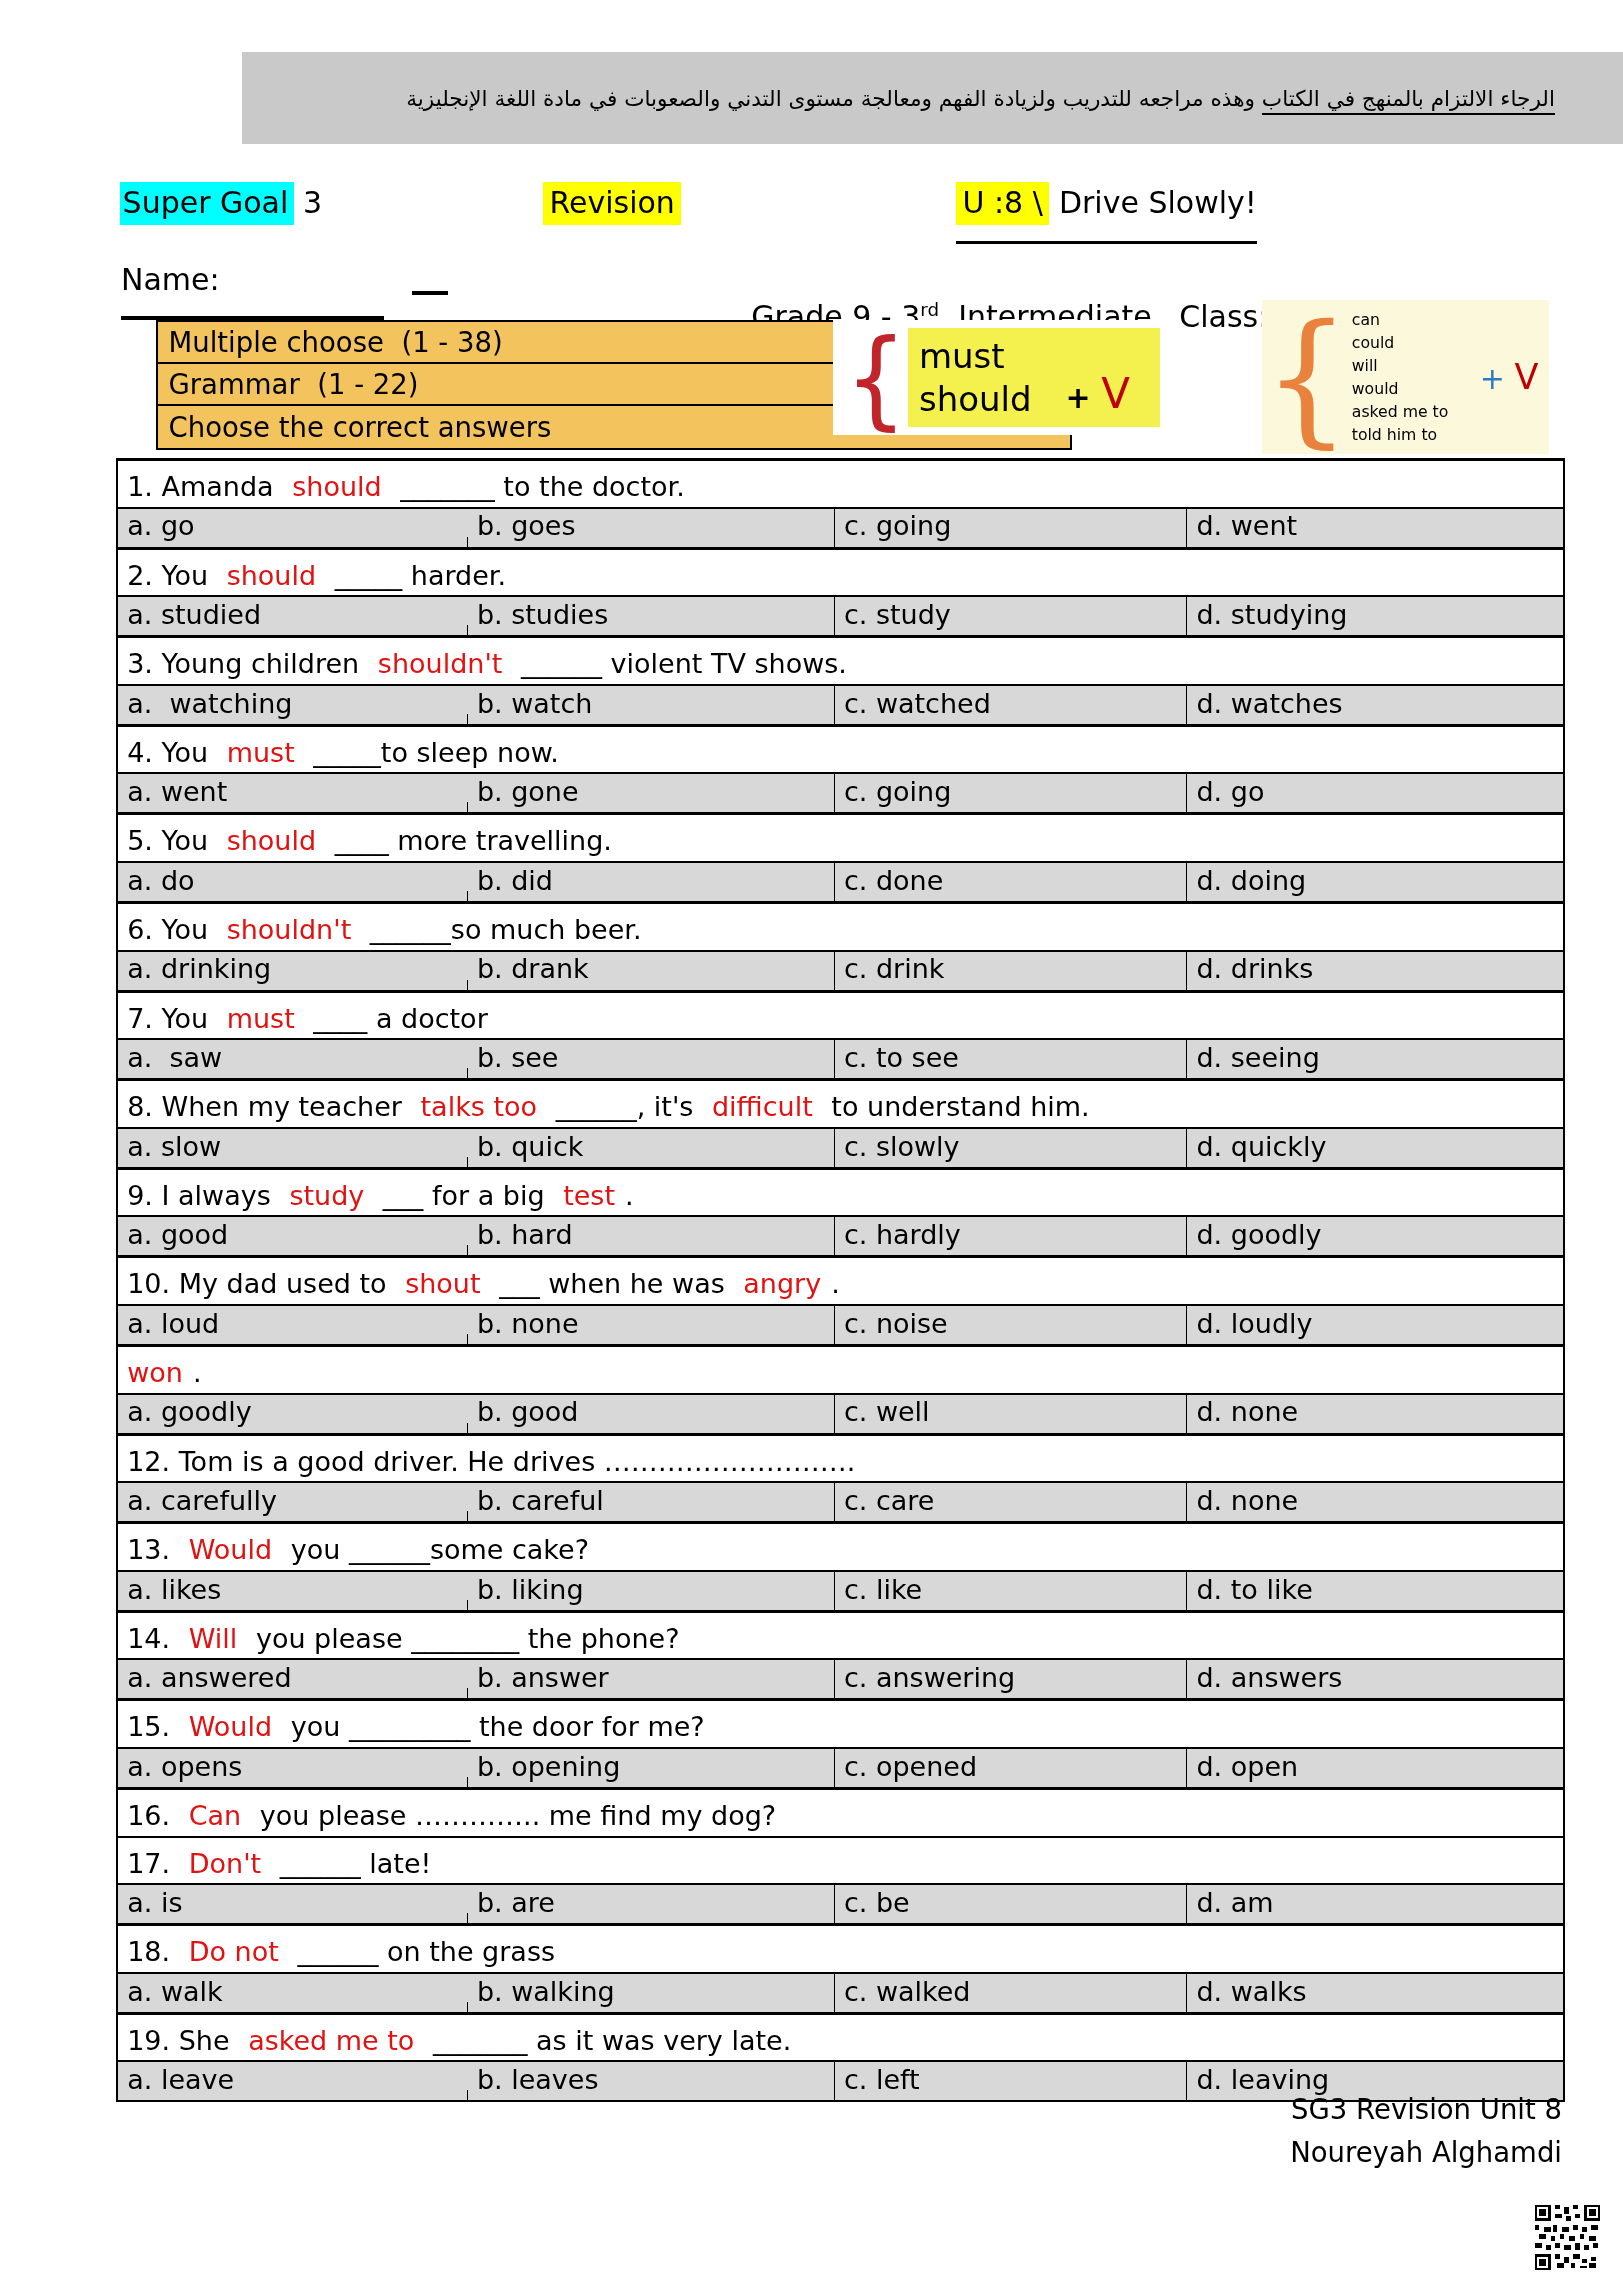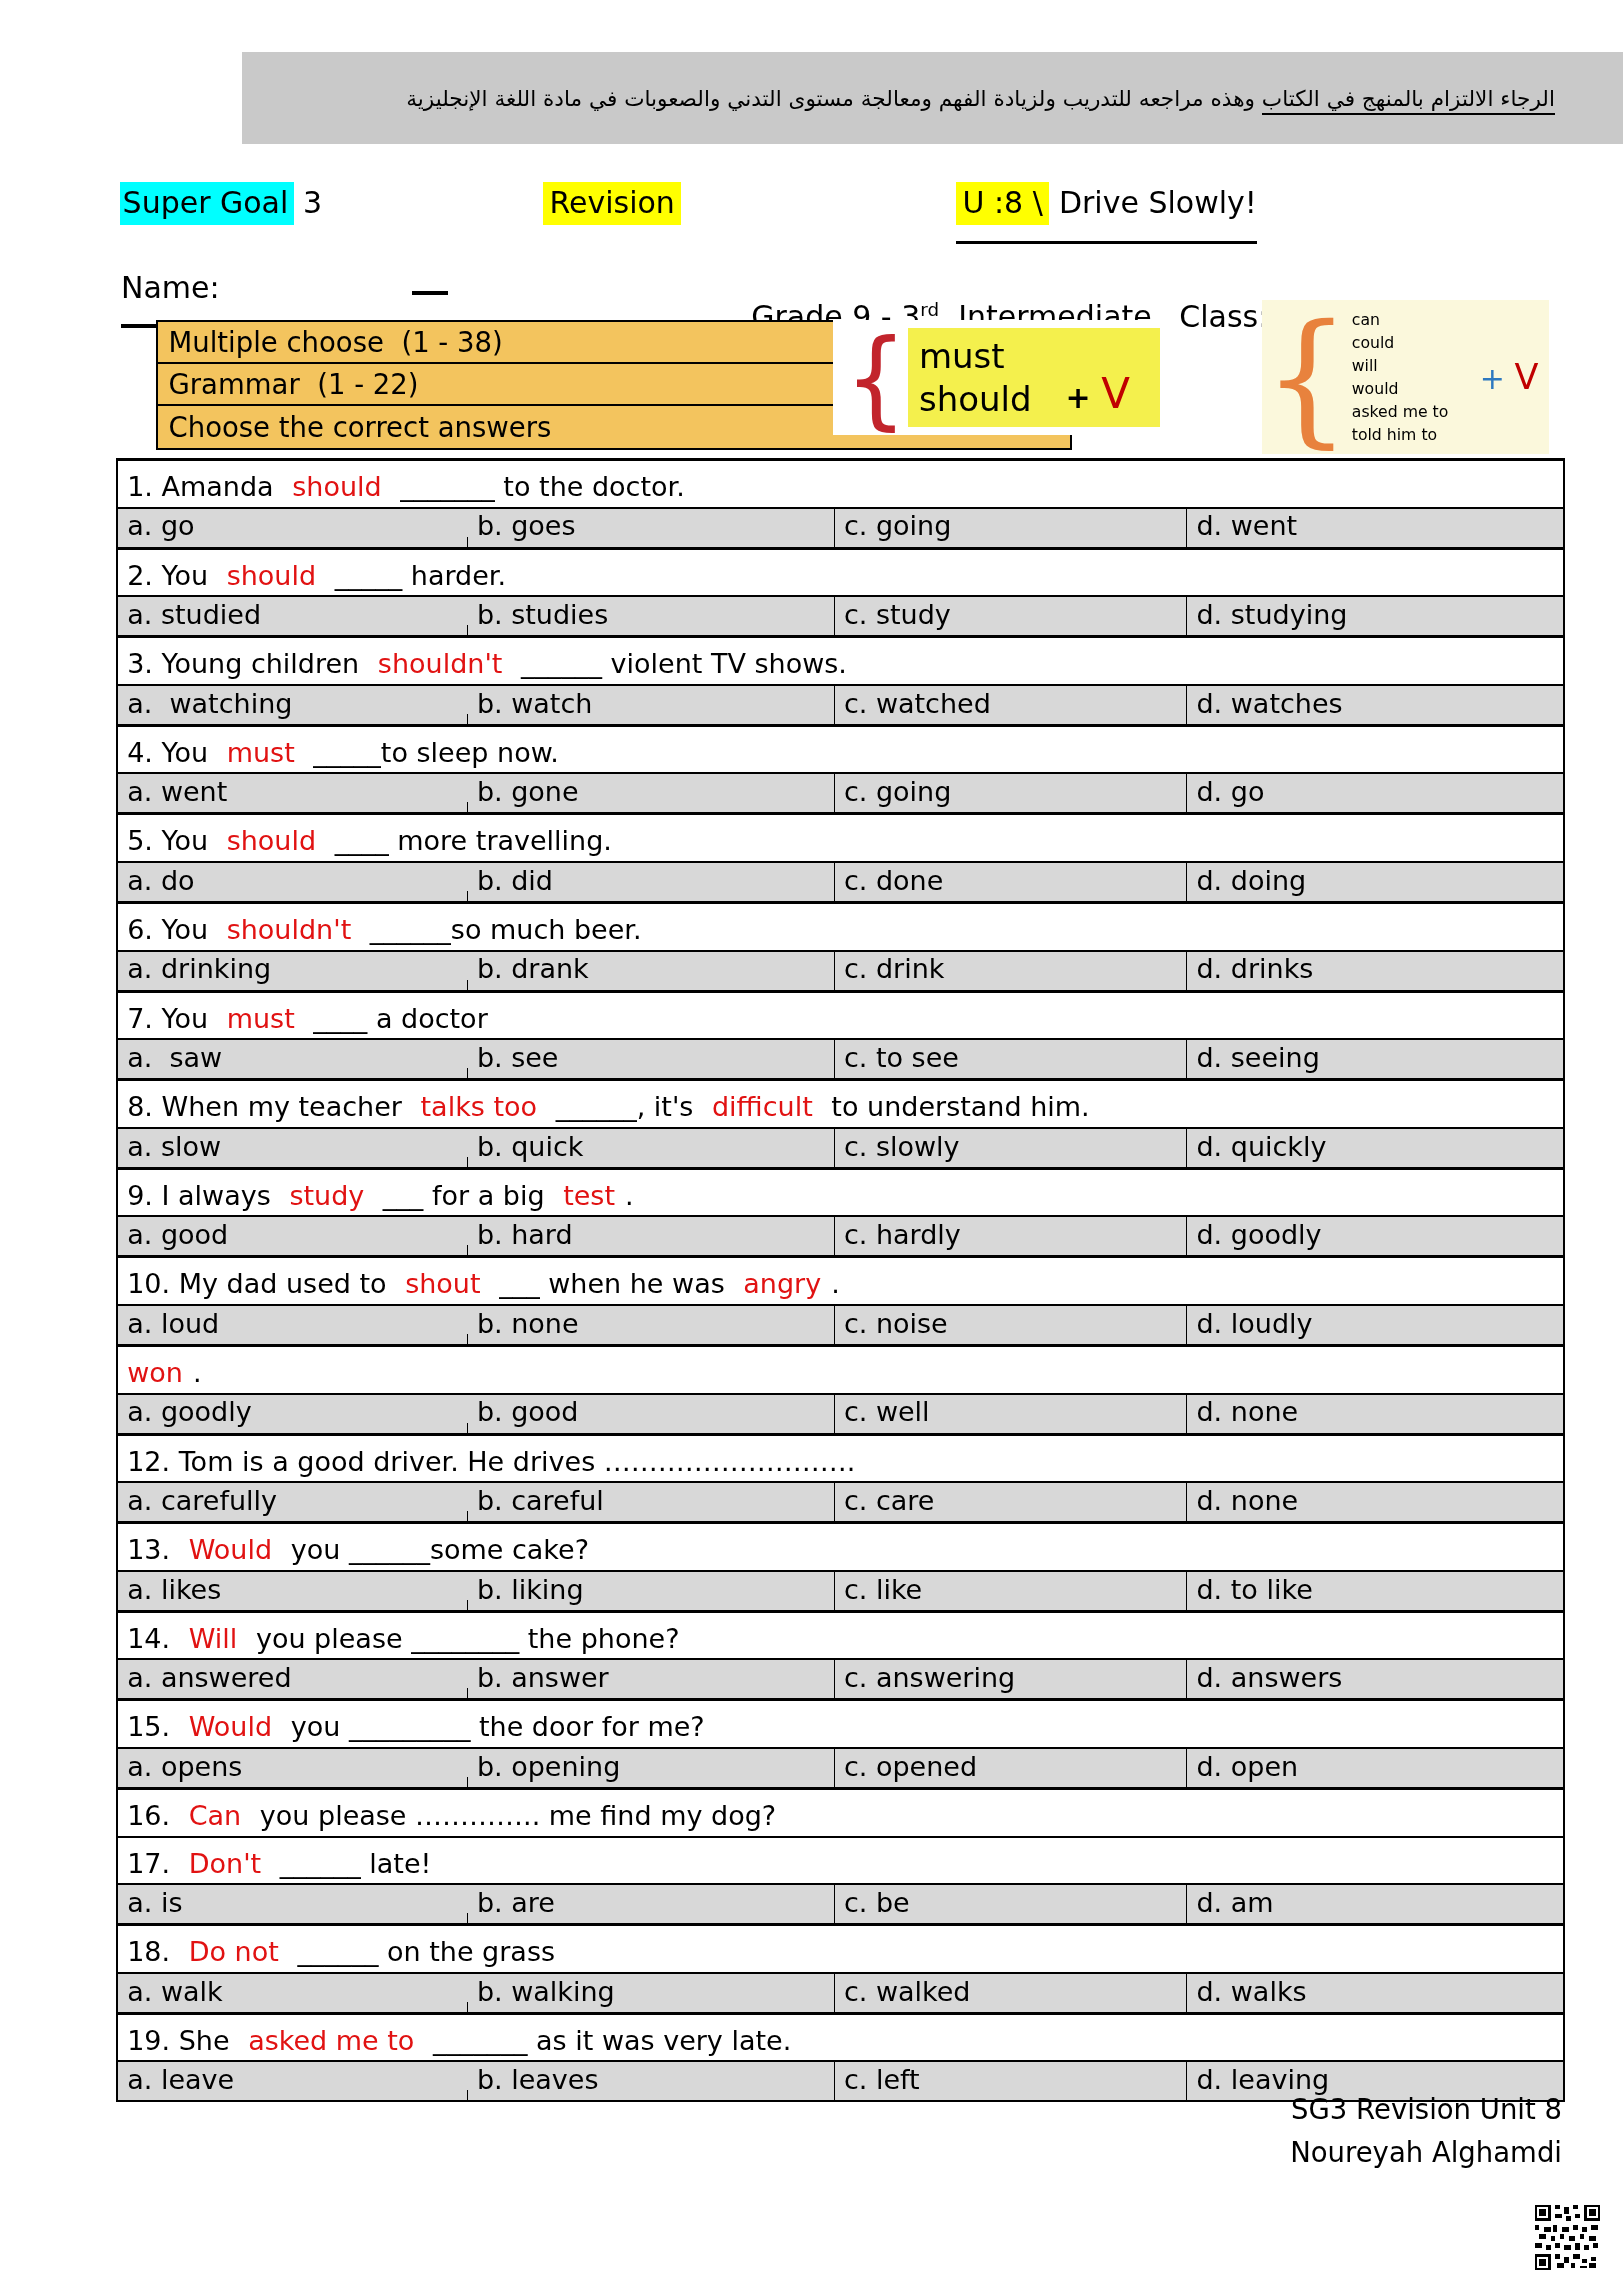--- a/index.html
+++ b/index.html
@@ -15,21 +15,21 @@
   
   .titles{position:absolute;left:0;top:185px;width:100%;height:52px;font-size:30px;}
   .super{position:absolute;left:120px;top:0;}
   .hl-cyan{background:#00ffff;padding:3.3px 5.2px 4.6px 2.6px;}
   .revision{position:absolute;left:543px;top:0;}
   .hl-yellow{background:#ffff00;padding:3.3px 6.5px 4.6px 6.5px;}
   .unit{position:absolute;left:956px;top:0;border-bottom:3.9px solid #000;padding-bottom:21px;}
 
   
   .infoline{position:absolute;left:0;top:262px;width:100%;font-size:30px;}
-  .name-wrap{position:absolute;left:121px;top:8px;border-bottom:4.6px solid #000;padding-bottom:19px;}
+  .name-wrap{position:absolute;left:121px;top:0;border-bottom:4.6px solid #000;padding-bottom:19px;}
   .name-blank{display:inline-block;width:164px;}
   .name-dash{position:absolute;left:412px;top:0;padding-bottom:2.6px;border-bottom:4.6px solid #000;width:36px;height:26px;}
   .grade-wrap{position:absolute;left:694px;top:0;white-space:pre;}
   .grade-wrap sup{font-size:18.3px;}
   .class-label{margin-left:27.5px;}
   .class-blank{display:inline-block;width:131px;border-bottom:4.6px solid #000;height:26px;}
 
   
   .section-table{position:absolute;left:116px;top:320px;width:916px;border:2.6px solid #000;box-sizing:border-box;margin-left:40px;}
   .section-row{height:42px;background:#f3c45e;border-bottom:2px solid #000;

